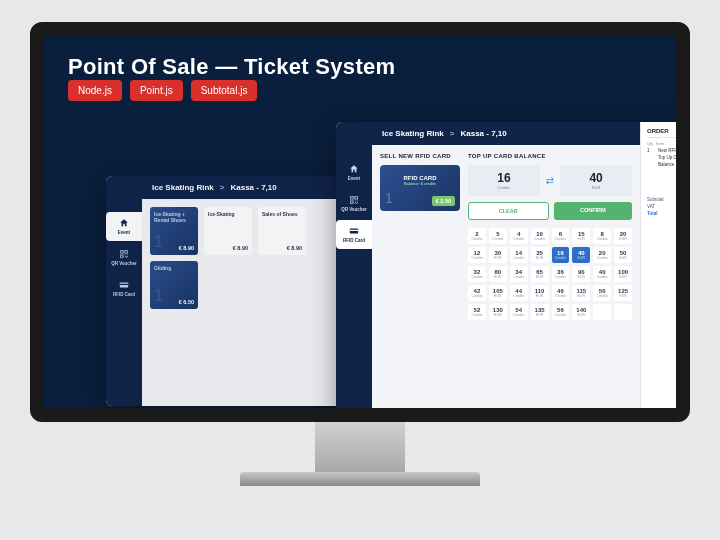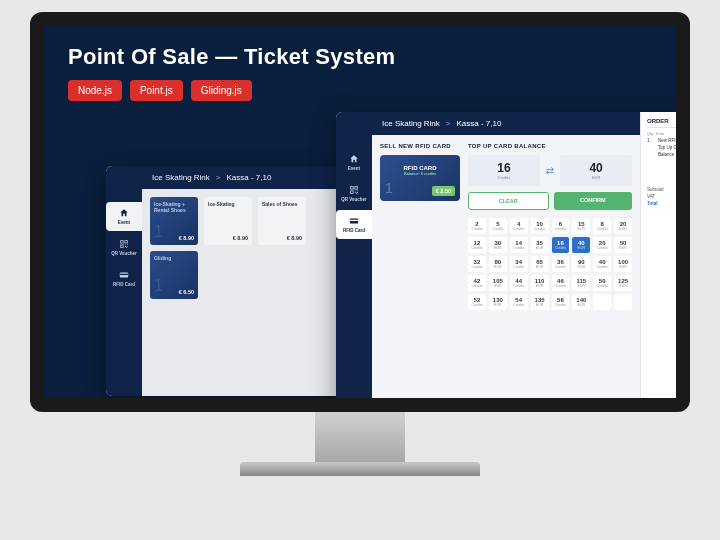--- a/index.html
+++ b/index.html
@@ -1,35 +1,35 @@
 <!DOCTYPE html>
 <html><head>
 <meta charset="utf-8">
 <style>
 *{box-sizing:border-box;margin:0;padding:0;font-family:-apple-system,BlinkMacSystemFont,"Segoe UI",Arial,sans-serif}
 body{background:#e8e8e8;width:720px;height:540px;overflow:hidden;position:relative}
-.monitor{position:absolute;top:12px;left:50%;transform:translateX(-50%);width:660px}
+.monitor{position:absolute;top:22px;left:50%;transform:translateX(-50%);width:660px}
 .screen{background:#0a1f3d;border:14px solid #1a1a1a;border-radius:12px;height:400px;overflow:hidden;position:relative}
 .stand-neck{width:90px;height:50px;background:linear-gradient(180deg,#d0d0d0,#a8a8a8);margin:0 auto}
 .stand-base{width:240px;height:14px;background:linear-gradient(180deg,#c8c8c8,#888);margin:0 auto;border-radius:4px 4px 0 0}
 .hero{padding:18px 24px 10px;color:#fff}
 .hero h1{font-size:22px;font-weight:700;letter-spacing:.3px}
-.tags{display:flex;gap:8px;margin-top:10px}
+.tags{display:flex;gap:8px;}
 .tag{background:#d9302c;color:#fff;font-size:10px;padding:5px 10px;border-radius:4px}
 .shots{position:absolute;inset:0}
 .pos{position:absolute;background:#f3f4f7;border-radius:6px;box-shadow:0 6px 24px rgba(0,0,0,.4);display:flex;overflow:hidden}
 .pos.back{top:140px;left:62px;width:260px;height:230px;opacity:.95}
 .pos.front{top:86px;left:292px;width:370px;height:300px}
 .side{background:#102349;width:36px;display:flex;flex-direction:column;padding-top:36px;gap:2px}
 .sbtn{display:flex;flex-direction:column;align-items:center;gap:2px;padding:6px 2px;cursor:pointer;color:#c9d4e8}
 .sbtn.active{background:#fff;color:#102349;border-radius:4px 0 0 4px}
 .sic{width:12px;height:10px}
 .sbl{font-size:4.5px;font-weight:600}
 .main{flex:1;display:flex;flex-direction:column;min-width:0}
-.tb{background:#102349;color:#fff;display:flex;align-items:center;gap:6px;padding:7px 10px;font-size:8px;font-weight:400}
+.tb{background:#102349;color:#fff;display:flex;align-items:center;gap:6px;padding:7px 10px;font-size:8px;font-weight:700}
 .ar{color:#94a5c8}
 .ct{flex:1;padding:8px;overflow:hidden}
 .tiles{display:flex;gap:6px;flex-wrap:wrap}
 .tile{background:#fff;width:48px;height:48px;border-radius:3px;position:relative;padding:4px}
 .tile.b{background:linear-gradient(135deg,#2d4f8f,#1a3566)}
 .tln{font-size:5px;color:#334;font-weight:600}
 .tile.b .tln{color:#c9d4e8}
 .tlq{position:absolute;bottom:4px;left:4px;font-size:16px;font-weight:300;color:#c0d0e8;opacity:.6}
 .tile.b .tlq{color:#4a6da8}
 .tlp{position:absolute;bottom:4px;right:4px;font-size:5.5px;font-weight:700;color:#334}
@@ -68,21 +68,21 @@
 </head>
 <body>
 
 <div class="monitor">
  <div class="screen">
   <div class="hero">
    <h1>Point Of Sale — Ticket System</h1>
    <div class="tags">
     <span class="tag">Node.js</span>
     <span class="tag">Point.js</span>
-    <span class="tag">Gliding.js</span>
+    <span class="tag">Subtotal.js</span>
    </div>
   </div>
 
   <div class="shots">
 
    <div class="pos back">
     <div class="side">
      <div class="sbtn active">
               <svg class="sic" viewBox="0 0 24 24" fill="currentColor">
                 <path d="M12 3l9 8h-3v9h-4v-6H10v6H6v-9H3z"></path>

